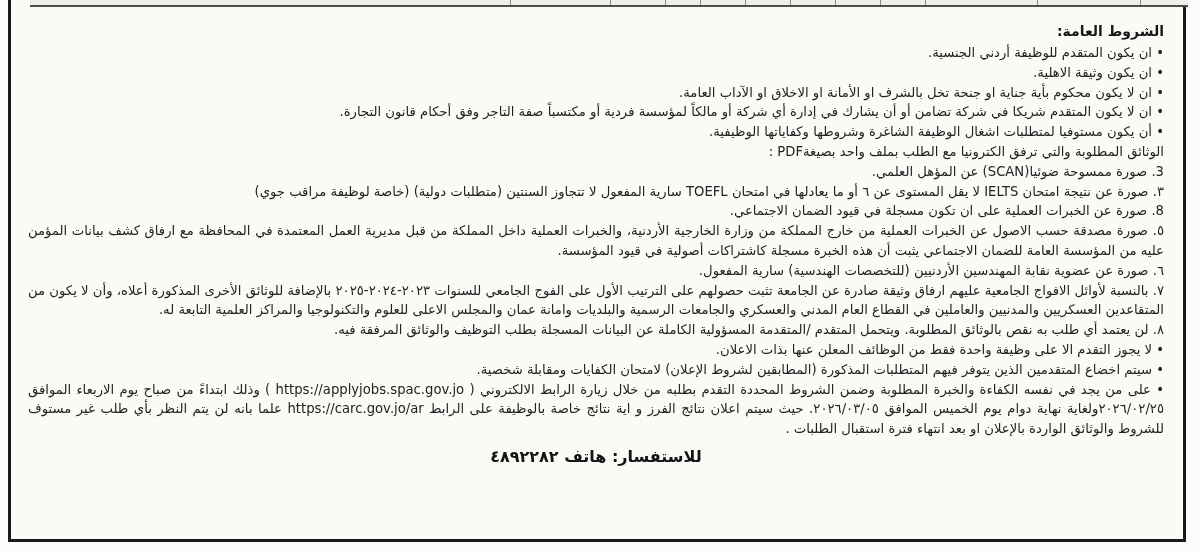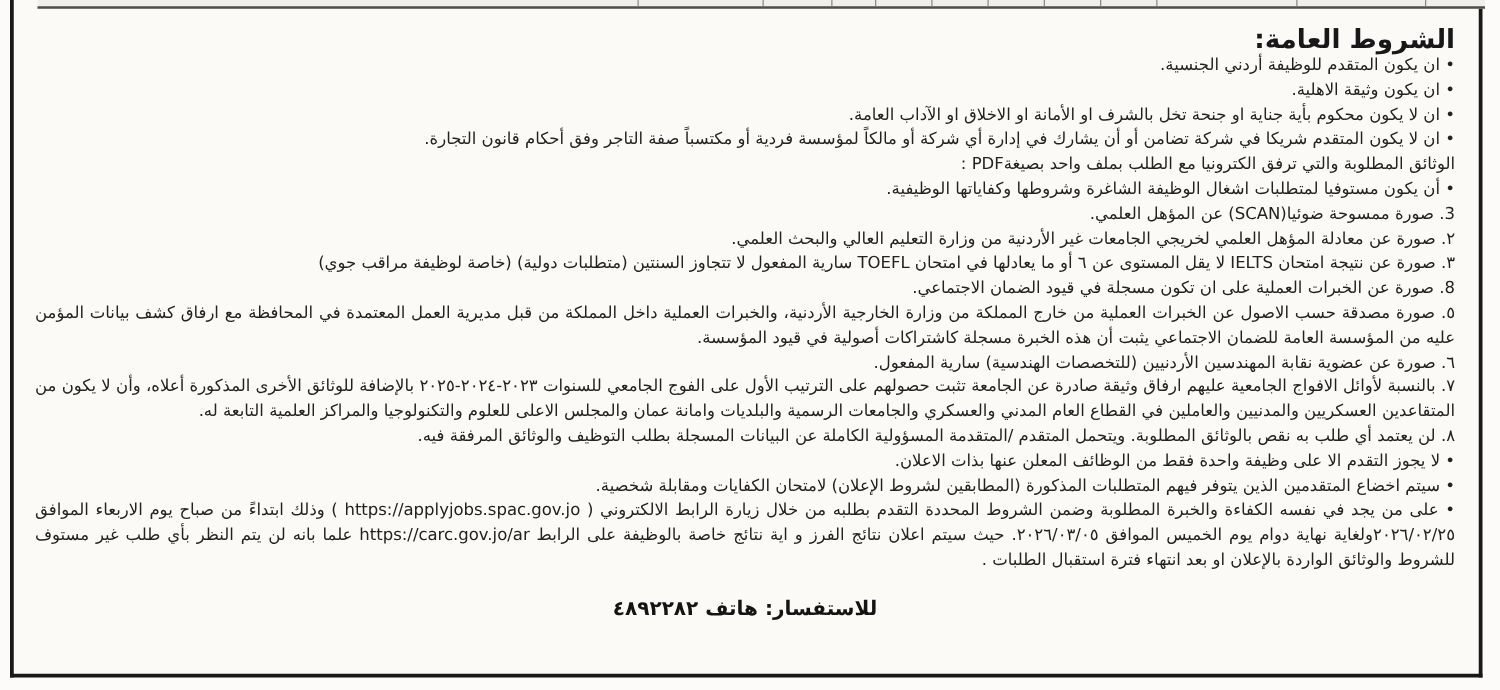--- a/index.html
+++ b/index.html
@@ -28,28 +28,28 @@
     height:100%;box-sizing:border-box;border-left:1px solid #8a8a8a;
   }
   .top-table .cell:first-child{border-left:none;}
   .content{
     position:absolute;top:7px;left:14px;width:1168px;
     direction:rtl;
     padding:13px 18px 0 14px;
     box-sizing:border-box;
   }
   .content h2{
-    font-size:21px;line-height:23px;margin:0;font-weight:bold;color:#181818;
+    font-size:14px;line-height:23px;margin:0;font-weight:bold;color:#181818;
   }
   .content p{
     margin:0;font-size:13.2px;line-height:19.8px;font-weight:normal;
     text-align:justify;color:#222;
   }
   .footer-line{
-    margin-top:18px;text-align:center;font-size:16px;font-weight:bold;color:#141414;
+    margin-top:8px;text-align:center;font-size:16px;font-weight:bold;color:#141414;
   }
 </style>
 </head>
 <body>
 
 <div class="frame"></div>
 
 <div class="top-table">
   <div class="cell" style="width:480px"></div>
   <div class="cell" style="width:100px"></div>
@@ -65,25 +65,24 @@
   <div class="cell" style="flex:1"></div>
 </div>
 
 <div class="content">
 
   <h2>الشروط العامة:</h2>
   <p>• ان يكون المتقدم للوظيفة أردني الجنسية.</p>
   <p>• ان يكون وثيقة الاهلية.</p>
   <p>• ان لا يكون محكوم بأية جناية او جنحة تخل بالشرف او الأمانة او الاخلاق او الآداب العامة.</p>
   <p>• ان لا يكون المتقدم شريكا في شركة تضامن أو أن يشارك في إدارة أي شركة أو مالكاً لمؤسسة فردية أو مكتسباً صفة التاجر وفق أحكام قانون التجارة.</p>
+  <p>• أن يكون مستوفيا لمتطلبات اشغال الوظيفة الشاغرة وشروطها وكفاياتها الوظيفية.</p>
+
   <p>الوثائق المطلوبة والتي ترفق الكترونيا مع الطلب بملف واحد بصيغةPDF :</p>
-
-  <p>• أن يكون مستوفيا لمتطلبات اشغال الوظيفة الشاغرة وشروطها وكفاياتها الوظيفية.</p>
   <p>3. صورة ممسوحة ضوئيا(SCAN) عن المؤهل العلمي.</p>
-  <p>٢. صورة عن معادلة المؤهل العلمي لخريجي الجامعات غير الأردنية من وزارة التعليم العالي والبحث العلمي.</p>
   <p>٣. صورة عن نتيجة امتحان IELTS لا يقل المستوى عن ٦ أو ما يعادلها في امتحان TOEFL سارية المفعول لا تتجاوز السنتين (متطلبات دولية) (خاصة لوظيفة مراقب جوي)</p>
   <p>8. صورة عن الخبرات العملية على ان تكون مسجلة في قيود الضمان الاجتماعي.</p>
   <p>٥. صورة مصدقة حسب الاصول عن الخبرات العملية من خارج المملكة من وزارة الخارجية الأردنية، والخبرات العملية داخل المملكة من قبل مديرية العمل المعتمدة في المحافظة مع ارفاق كشف بيانات المؤمن عليه من المؤسسة العامة للضمان الاجتماعي يثبت أن هذه الخبرة مسجلة كاشتراكات أصولية في قيود المؤسسة.</p>
   <p>٦. صورة عن عضوية نقابة المهندسين الأردنيين (للتخصصات الهندسية) سارية المفعول.</p>
   <p>٧. بالنسبة لأوائل الافواج الجامعية عليهم ارفاق وثيقة صادرة عن الجامعة تثبت حصولهم على الترتيب الأول على الفوج الجامعي للسنوات ٢٠٢٣-٢٠٢٤-٢٠٢٥ بالإضافة للوثائق الأخرى المذكورة أعلاه، وأن لا يكون من المتقاعدين العسكريين والمدنيين والعاملين في القطاع العام المدني والعسكري والجامعات الرسمية والبلديات وامانة عمان والمجلس الاعلى للعلوم والتكنولوجيا والمراكز العلمية التابعة له.</p>
   <p>٨. لن يعتمد أي طلب به نقص بالوثائق المطلوبة. ويتحمل المتقدم /المتقدمة المسؤولية الكاملة عن البيانات المسجلة بطلب التوظيف والوثائق المرفقة فيه.</p>
 
   <p>• لا يجوز التقدم الا على وظيفة واحدة فقط من الوظائف المعلن عنها بذات الاعلان.</p>
   <p>• سيتم اخضاع المتقدمين الذين يتوفر فيهم المتطلبات المذكورة (المطابقين لشروط الإعلان) لامتحان الكفايات ومقابلة شخصية.</p>
   <p>• على من يجد في نفسه الكفاءة والخبرة المطلوبة وضمن الشروط المحددة التقدم بطلبه من خلال زيارة الرابط الالكتروني ( https://applyjobs.spac.gov.jo )  وذلك ابتداءً من صباح يوم الاربعاء الموافق ٢٠٢٦/٠٢/٢٥ولغاية نهاية دوام يوم الخميس الموافق ٢٠٢٦/٠٣/٠٥. حيث سيتم اعلان نتائج الفرز و اية نتائج خاصة بالوظيفة على الرابط https://carc.gov.jo/ar علما بانه لن يتم النظر بأي طلب غير مستوف للشروط والوثائق الواردة بالإعلان او بعد انتهاء فترة استقبال الطلبات .</p>

